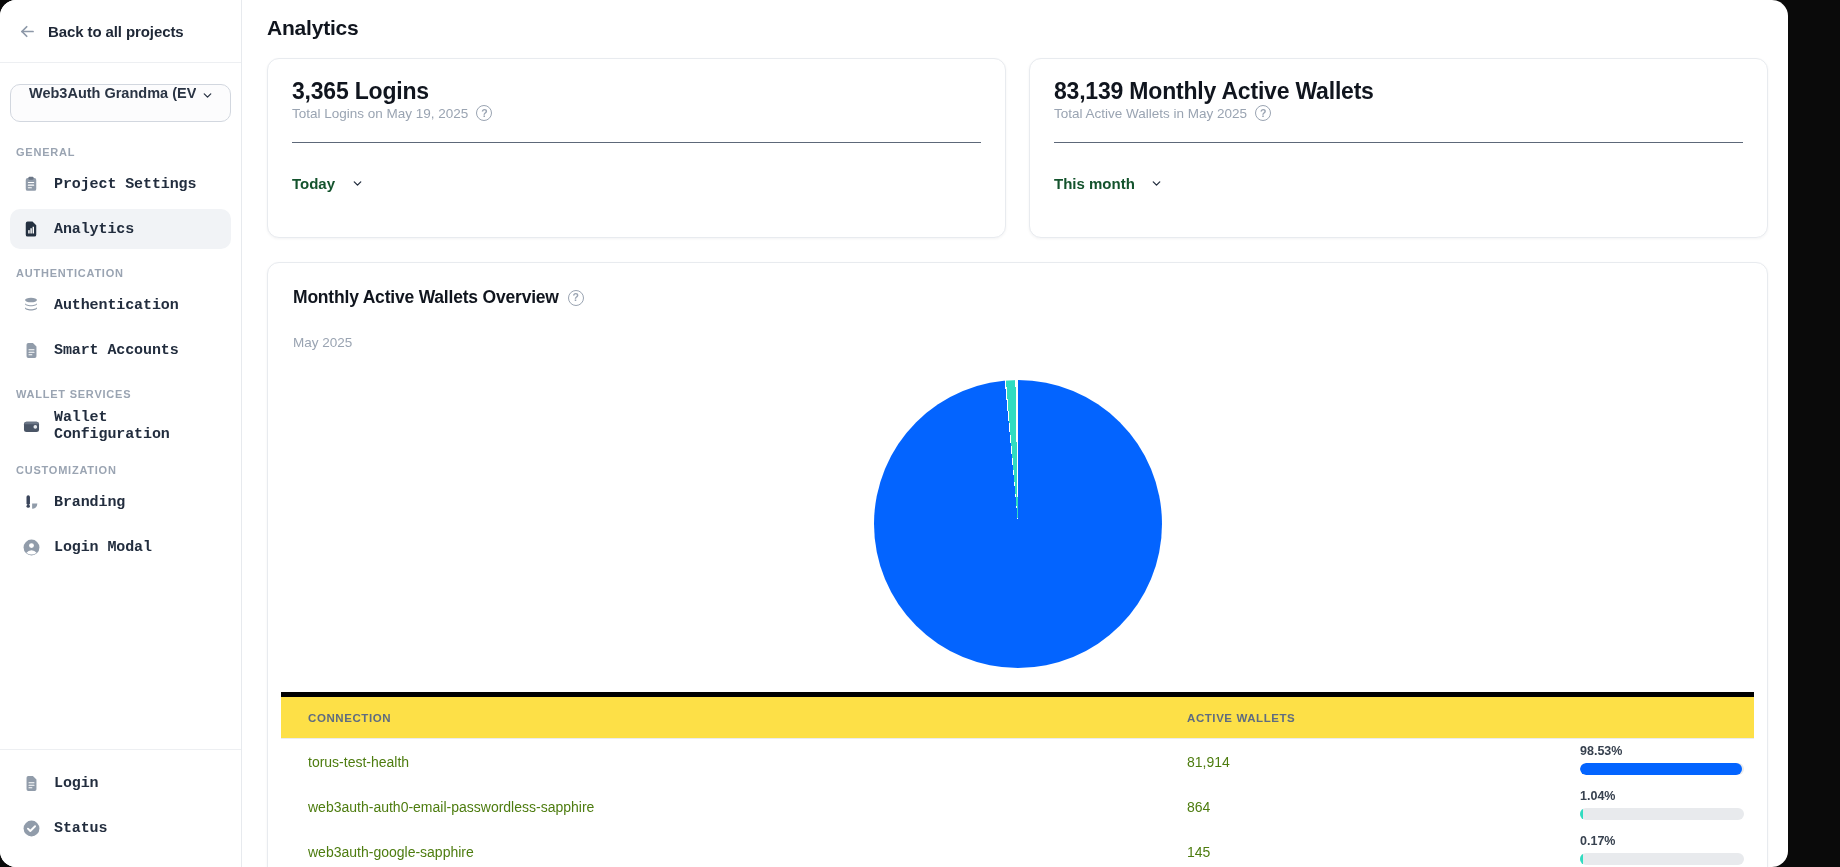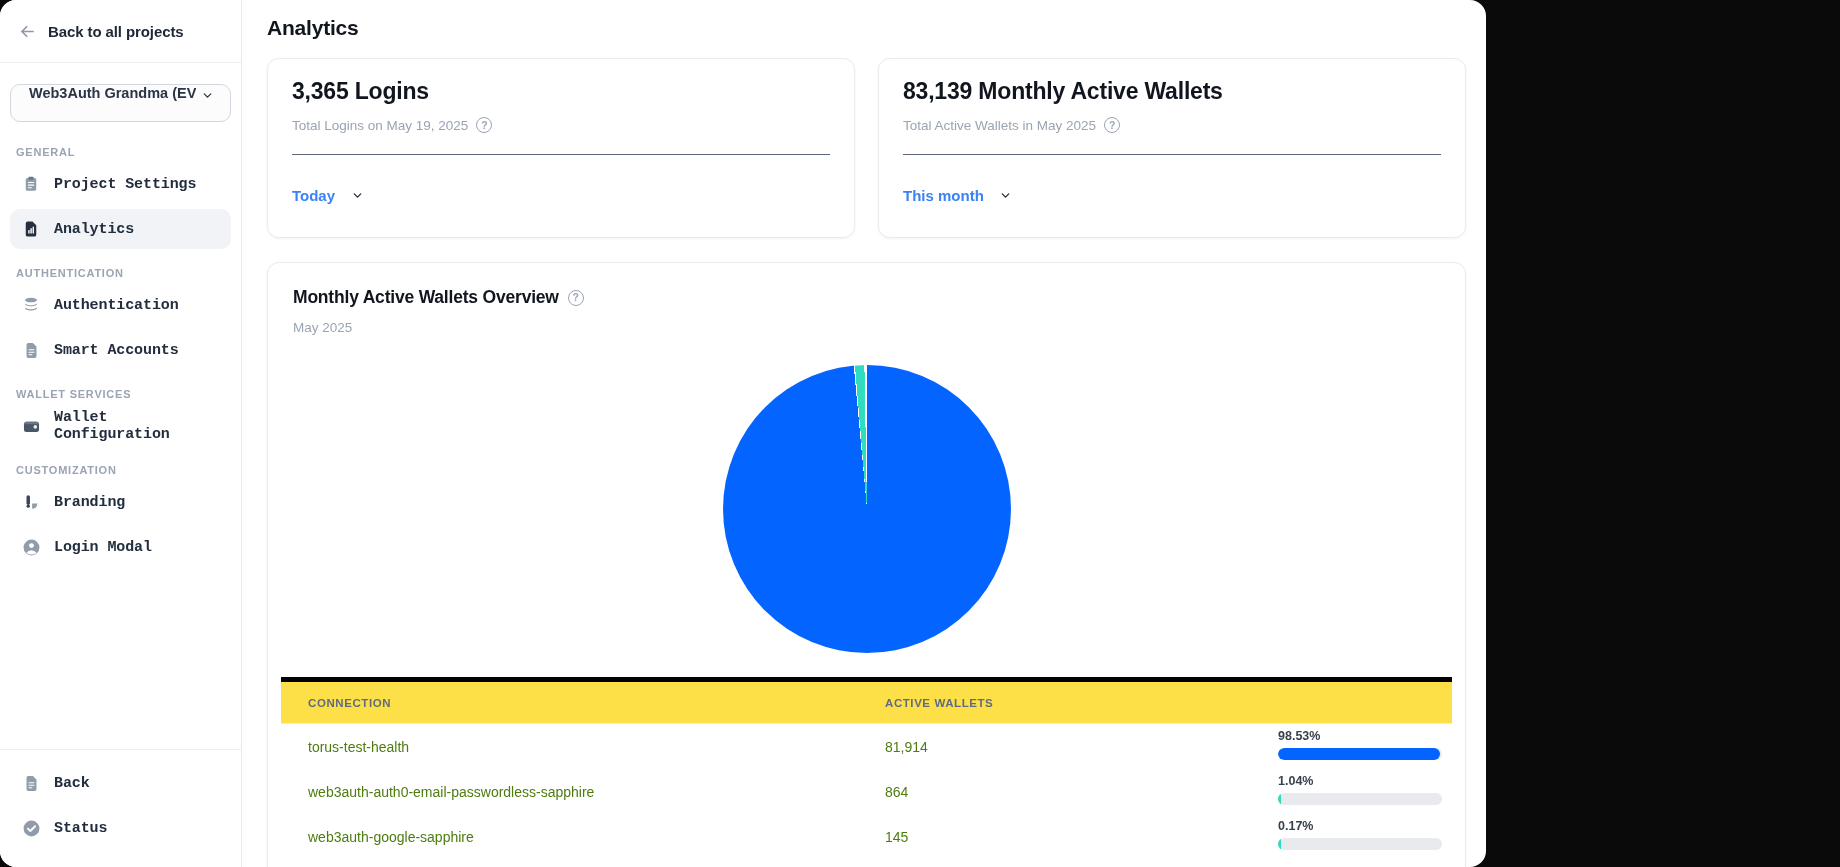--- a/index.html
+++ b/index.html
@@ -1,19 +1,19 @@
 <!DOCTYPE html>
 <html><head>
 <meta charset="utf-8">
 <style>
   * { margin:0; padding:0; box-sizing:border-box; }
   html,body { background:#0a0a0a; }
   body { font-family:"Liberation Sans","DejaVu Sans",sans-serif; -webkit-font-smoothing:antialiased; }
 
-  .screen { position:relative; width:1486px; height:867px; background:#fff; border-radius:16px;
+  .screen { position:relative; width:1788px; height:867px; background:#fff; border-radius:16px;
             overflow:hidden; display:flex; }
 
   
   .sidebar { width:242px; flex:0 0 242px; border-right:1px solid #e7eaee; display:flex;
              flex-direction:column; background:#fff; }
   .back-row { height:63px; display:flex; align-items:center; gap:11px; padding:0 17px;
               border-bottom:1px solid #edeff2; cursor:pointer; }
   .back-row span { font-size:15px; font-weight:700; color:#1e2736; letter-spacing:-0.1px; }
   .project-select { margin:21px 10px 0; height:38px; border:1px solid #d2d7df; border-radius:10px;
                     background:#fcfcfd; display:flex; align-items:flex-start; justify-content:space-between;
@@ -31,34 +31,34 @@
   .sidebar-footer { border-top:1px solid #edeff2; padding:13px 10px 14px; }
 
   
   .main { flex:1; padding:0 20px 0 25px; overflow:hidden; }
   .page-title { margin-top:16px; font-size:21px; font-weight:800; color:#10151e; letter-spacing:-0.2px; }
 
   .cards-row { display:flex; gap:23px; margin-top:18px; }
   .stat-card { flex:1; height:180px; background:#fff; border:1px solid #e8ebef; border-radius:12px;
                box-shadow:0 1px 3px rgba(16,24,40,0.05); padding:19px 24px; }
   .stat-value { font-size:23px; font-weight:800; color:#10151e; letter-spacing:-0.2px; }
-  .stat-sub { margin-top:12px; display:flex; align-items:center; gap:8px; font-size:13.5px; color:#9aa4b2; }
+  .stat-sub { display:flex; align-items:center; gap:8px; font-size:13.5px; color:#9aa4b2; }
   .stat-divider { margin-top:21px; border-bottom:1.6px solid #5d6879; }
   .stat-filter { margin-top:30px; display:inline-flex; align-items:center; gap:12px; cursor:pointer; }
-  .stat-filter .f-label { font-size:15px; font-weight:700; color:#3b82f6; }
+  .stat-filter .f-label { font-size:15px; font-weight:700; color:#14532d; }
 
   .help { width:16px; height:16px; border:1.4px solid #9aa4b2; border-radius:50%; color:#9aa4b2;
           font-size:10.5px; font-weight:700; display:inline-flex; align-items:center;
           justify-content:center; cursor:pointer; flex:0 0 16px; line-height:1; }
 
   .chart-card { margin-top:24px; min-height:720px; background:#fff; border:1px solid #e8ebef;
                 border-radius:12px; box-shadow:0 1px 3px rgba(16,24,40,0.05); padding:24px 13px 40px; }
   .chart-title-row { display:flex; align-items:center; gap:9px; padding:0 12px; }
   .chart-title { font-size:17.5px; font-weight:800; color:#10151e; letter-spacing:-0.2px; }
-  .chart-sub { margin-top:12px; padding:0 12px; font-size:13.5px; color:#9aa4b2; }
+  .chart-sub { margin-top:27px; padding:0 12px; font-size:13.5px; color:#9aa4b2; }
 
   .pie { width:288px; height:288px; border-radius:50%; margin:30px auto 0; }
 
   .table { margin-top:24px; }
   .t-head, .t-row { display:grid; grid-template-columns:1fr 384px 207px; }
   .t-head { height:47px; align-items:center; background:#fde047; border-top:5px solid #000000;
             border-bottom:1px solid #eaecf0; }
   .t-head .th { font-size:11.5px; font-weight:700; letter-spacing:0.05em; color:#5f6c80; }
   .th.c-name, .td.c-name { padding-left:27px; }
   .th.c-num, .td.c-num { padding-left:24px; }
@@ -190,21 +190,21 @@
     <div class="sidebar-footer">
       <div class="nav-item">
         <span class="icon">
           <svg width="17" height="17" viewBox="0 0 24 24">
               <path d="M5 4 A2.5 2.5 0 0 1 7.5 1.5 H14 L19 6.5 V20 A2.5 2.5 0 0 1 16.5 22.5 H7.5 A2.5 2.5 0 0 1 5 20 Z" fill="#919caa"></path>
               <line x1="8.5" y1="11" x2="15.5" y2="11" stroke="#fff" stroke-width="1.6" stroke-linecap="round"></line>
               <line x1="8.5" y1="14.5" x2="15.5" y2="14.5" stroke="#fff" stroke-width="1.6" stroke-linecap="round"></line>
               <line x1="8.5" y1="18" x2="12.5" y2="18" stroke="#fff" stroke-width="1.6" stroke-linecap="round"></line>
             </svg>
         </span>
-        <span class="label">Back</span>
+        <span class="label">Login</span>
       </div>
       <div class="nav-item">
         <span class="icon">
           <svg width="19" height="19" viewBox="0 0 24 24">
               <circle cx="12" cy="12" r="10" fill="#919caa"></circle>
               <path d="M7.5 12.2 l3 3 l6-6" fill="none" stroke="#fff" stroke-width="2.4" stroke-linecap="round" stroke-linejoin="round"></path>
             </svg>
         </span>
         <span class="label">Status</span>
       </div>

